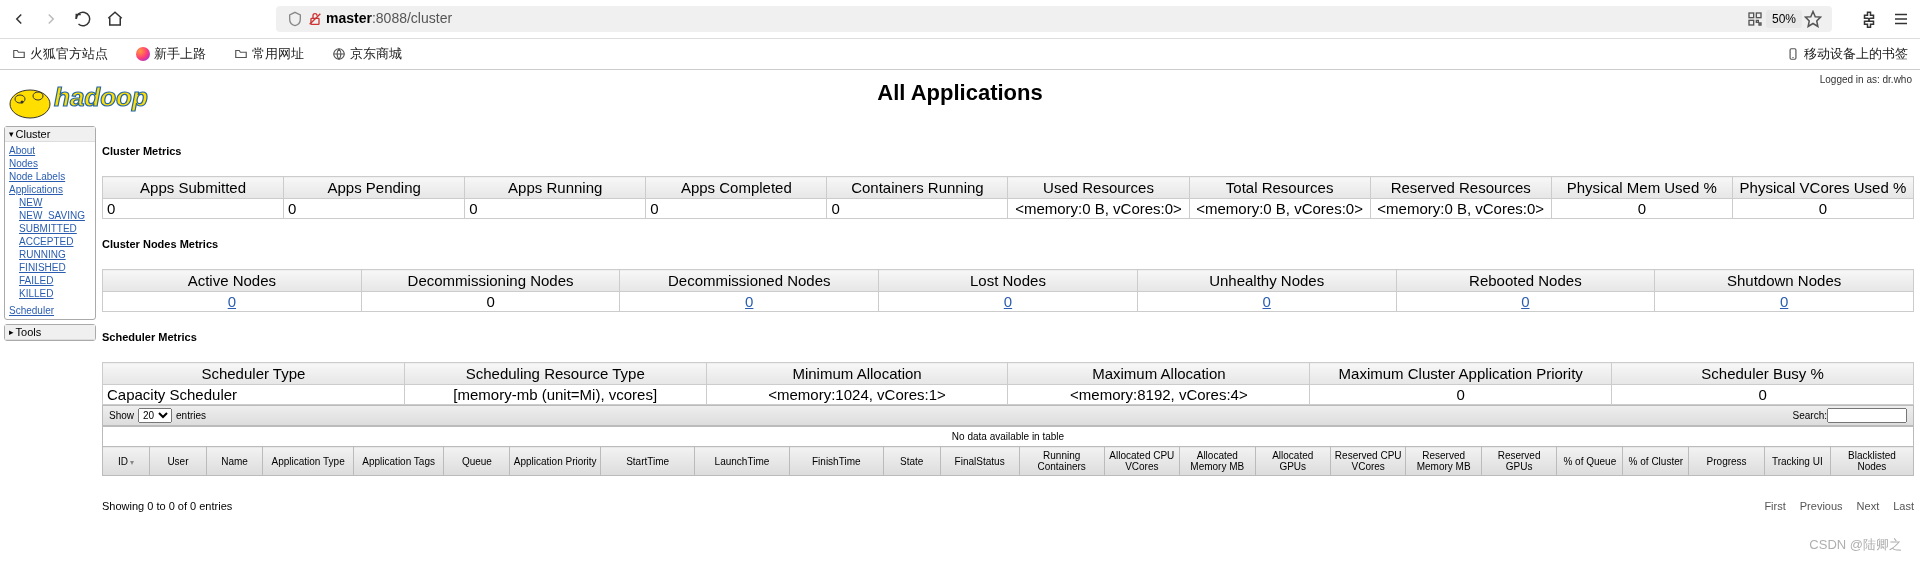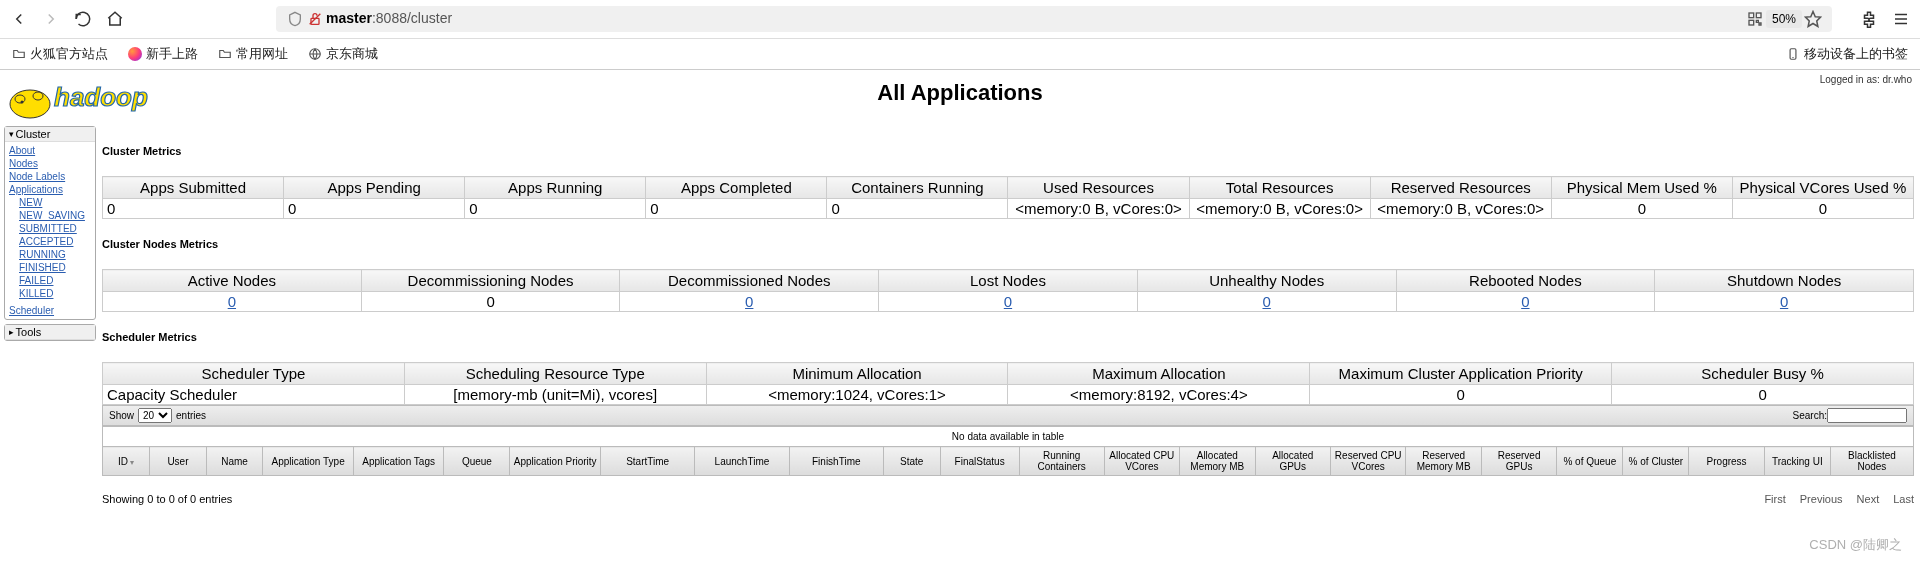--- a/index.html
+++ b/index.html
@@ -9,21 +9,21 @@
 .browser-toolbar { display: flex; align-items: center; padding: 6px 10px; gap: 12px; border-bottom: 1px solid #ddd; }
 .browser-toolbar .nav-btns { display: flex; gap: 14px; align-items: center; }
 .browser-toolbar .iconbtn { width: 18px; height: 18px; cursor: pointer; color: #333; display:flex; align-items:center; justify-content:center; }
 .browser-toolbar .iconbtn.dis { color: #bbb; }
 .addrbar { flex: 1; display: flex; align-items: flex-start; gap: 2px; background: #f0f0f0; border-radius: 4px; padding: 4px 10px; margin-left: 140px; margin-right: 8px; font-size: 14px; }
 .addrbar .url { flex: 1; color: #555; }
 .addrbar .url b { color: #000; font-weight: 600; }
 .zoombox { background: #e8e8e8; padding: 2px 6px; border-radius: 3px; font-size: 12px; }
 .browser-right { display: flex; gap: 14px; align-items: center; margin-left: 8px; }
 
-.bookmarks-bar { display: flex; align-items: center; padding: 6px 12px; gap: 20px; border-bottom: 1px solid #ccc; font-size: 13px; font-family: Liberation Serif, serif; }
+.bookmarks-bar { display: flex; align-items: center; padding: 6px 12px; gap: 28px; border-bottom: 1px solid #ccc; font-size: 13px; font-family: Liberation Serif, serif; }
 .bookmarks-bar .bm { display: flex; align-items: center; gap: 4px; cursor: pointer; color: #222; }
 .bookmarks-bar .spacer { flex: 1; }
 .header { display: flex; align-items: flex-start; padding: 4px 8px; position: relative; }
 .title { position: absolute; left: 50%; transform: translateX(-50%); font-size: 22px; font-weight: bold; top: 10px; }
 .login { position: absolute; right: 8px; top: 4px; font-size: 10px; color: #333; }
 
 .content-row { display: flex; }
 .sidebar { width: 100px; padding: 2px 4px; }
 .sidepanel { border: 1px solid #aaa; border-radius: 3px; margin-bottom: 4px; background: #fff; }
 .sp-head { background: #f0f0f0; padding: 1px 4px; font-size: 11px; cursor: pointer; display:flex; align-items:center; gap:2px; border-bottom: 1px solid #ddd; }
@@ -43,21 +43,21 @@
 .apps-bar select { font-size: 10px; }
 .apps-bar .lbl { margin-right: 4px; }
 .apps-bar .sp { flex: 1; }
 .apps-bar input { font-size: 10px; width: 80px; }
 
 table.apps { width: 100%; border-collapse: collapse; font-size: 10px; table-layout: fixed; }
 table.apps th { background: linear-gradient(#f2f2f2, #dcdcdc); border: 1px solid #bbb; padding: 3px 2px; font-weight: normal; text-align: center; vertical-align: middle; word-wrap: break-word; }
 table.apps th .sorter { font-size: 8px; color: #888; margin-left: 2px; }
 table.apps td.nodata { border: 1px solid #bbb; text-align: center; padding: 4px; }
 
-.table-footer { display: flex; margin-top: 17px; font-size: 11px; align-items: center; }
+.table-footer { display: flex; margin-top: 24px; font-size: 11px; align-items: center; }
 .table-footer .info { }
 .table-footer .pager { margin-left: auto; display: flex; gap: 14px; color: #555; }
 .table-footer .pager span { cursor: pointer; }
 
 .watermark { position: fixed; right: 18px; bottom: 10px; color: rgba(120,120,120,0.6); font-size: 13px; }
 
 svg { display:block; }
 .folder-icon { width:14px; height:14px; }
 </style>
 </head>

